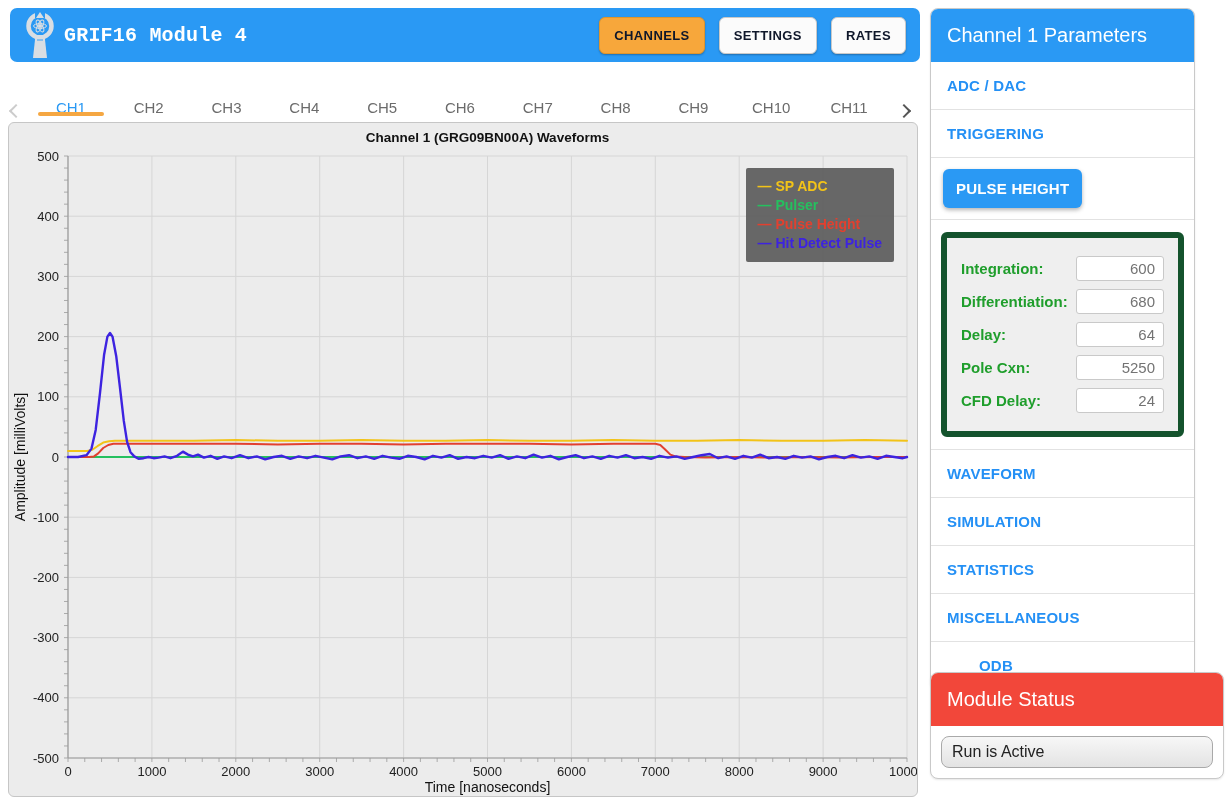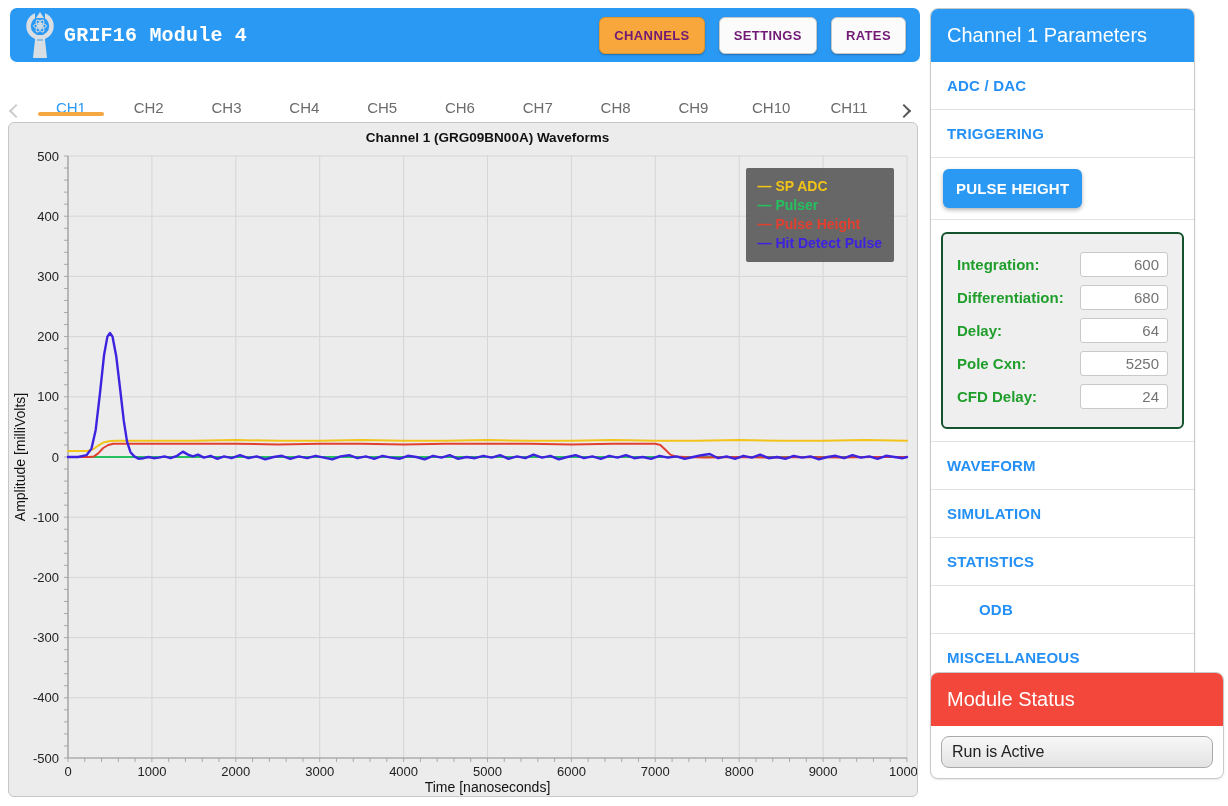--- a/index.html
+++ b/index.html
@@ -16,21 +16,21 @@
     position:absolute; left:10px; top:8px; width:910px; height:54px;
     background:#2a99f4; border-radius:7px;
     display:flex; align-items:center; padding:0 10px;
   }
   .logo { width:40px; height:50px; margin-right:4px; flex:0 0 auto; }
   .app-title { color:#fff; font-size:20px; font-weight:bold; letter-spacing:0.2px;font-family:Liberation Mono, monospace; }
   .header-buttons { margin-left:auto; display:flex; gap:14px; align-items:center; padding-right:4px; }
   .hbtn {
     font-family:inherit; font-size:13px; font-weight:600; letter-spacing:0.4px;
     padding:10px 14px; border-radius:6px; border:1px solid #c9c9c9;
-    background:#fbfbfb; color:#701a75; cursor:pointer;
+    background:#fbfbfb; color:#0f172a; cursor:pointer;
     box-shadow:0 1px 2px rgba(0,0,0,0.28);
   }
   .hbtn.active { background:#f7a73b; border-color:#df952c; }
 
   
   .tab-bar {
     position:absolute; left:0; top:70px; width:920px; height:46px;
     display:flex; align-items:flex-end;
   }
   .tab-chevron {
@@ -77,21 +77,21 @@
   }
   .menu-item:last-child { border-bottom:none; }
   .button-row { padding:11px 12px; border-bottom:1px solid #e2e2e2; background:#fff; }
   .ph-btn {
     background:#2a99f4; color:#fff; border:none; border-radius:6px;
     font-family:inherit; font-size:15px; font-weight:700; letter-spacing:0.2px;
     padding:11px 13px; box-shadow:0 2px 4px rgba(0,0,0,0.3); cursor:pointer;
   }
   .params-box-wrap { padding:12px 10px; border-bottom:1px solid #e2e2e2; background:#fff; }
   .params-box {
-    background:#efefef; border:2px solid #14532d; border-radius:6px;
+    background:#efefef; border:6px solid #14532d; border-radius:6px;
     padding:10px 14px;
   }
   .param-row { display:flex; align-items:center; justify-content:space-between; margin:8px 0; }
   .param-label { color:#1f9e2c; font-weight:700; font-size:15px; }
   .param-input {
     width:88px; text-align:right; font-family:inherit; font-size:15px; color:#737373;
     border:1px solid #c9c9c9; border-radius:3px; padding:3px 8px; background:#fff;
   }
   .menu-item.odb { padding-left:48px; }
 
@@ -367,22 +367,22 @@
       </div>
       <div class="param-row">
         <span class="param-label">CFD Delay:</span>
         <input class="param-input" value="24" style="">
       </div>
     </div>
   </div>
   <div class="menu-item">WAVEFORM</div>
   <div class="menu-item">SIMULATION</div>
   <div class="menu-item">STATISTICS</div>
+  <div class="menu-item">MISCELLANEOUS</div>
   <div class="menu-item odb">ODB</div>
-  <div class="menu-item">MISCELLANEOUS</div>
 </div>
 
 <div class="status-card">
   <div class="status-header">Module Status</div>
   <div class="status-body">
     <div class="status-field">Run is Active</div>
   </div>
 </div>
 
 </body></html>

